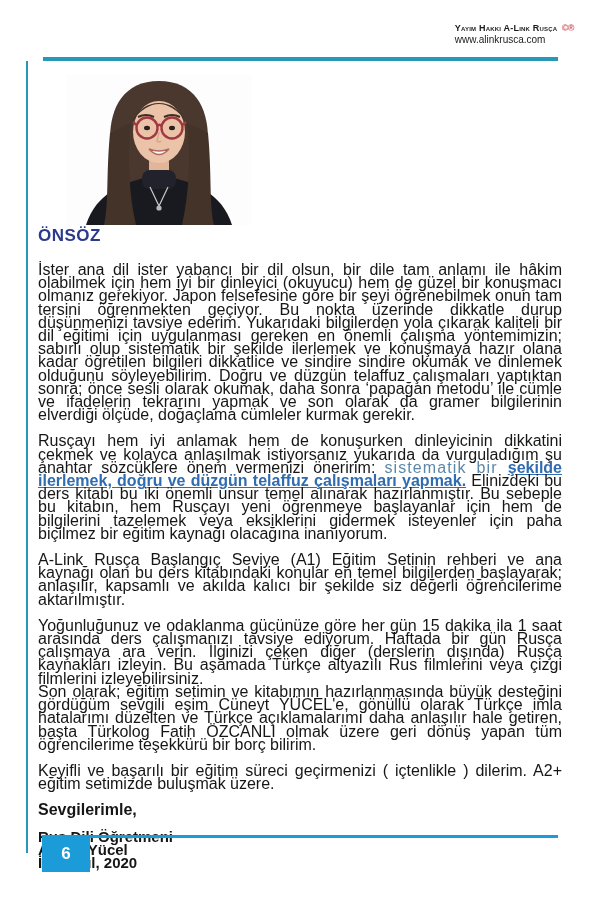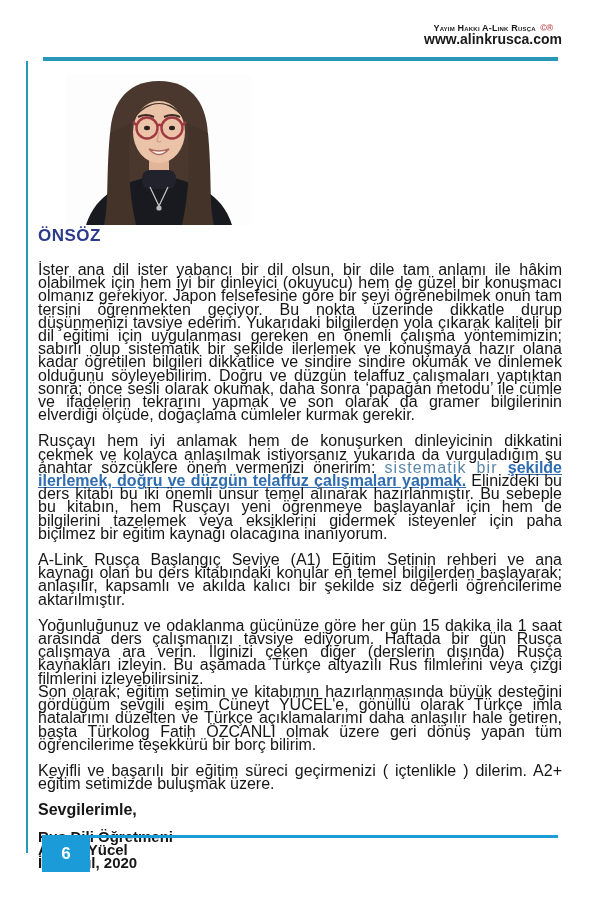--- a/index.html
+++ b/index.html
@@ -3,24 +3,24 @@
 <meta charset="utf-8">
 <style>
   html, body { margin:0; padding:0; background:#ffffff; }
   .page {
     position:relative; width:600px; height:900px; margin:0 auto;
     background:#ffffff; overflow:hidden;
     font-family:"Liberation Sans", sans-serif;
     color:#161616;
   }
   
-  .hdr { position:absolute; top:20px; right:38px; text-align:center; line-height:11px; }
+  .hdr { position:absolute; top:20px; right:26px; text-align:left; line-height:11px; }
   .hdr-rights { font-size:9px; font-weight:bold; color:#1a1a1a; font-variant:small-caps; letter-spacing:.2px; }
   .hdr-sym { color:#c9545c; font-size:9px; font-weight:bold; letter-spacing:-.5px; }
-  .hdr-web { font-size:14px; font-weight:bold; color:#1a1a1a; }
+  .hdr-web { font-size:10px; font-weight:normal; color:#1a1a1a; }
   
   .top-rule { position:absolute; left:43px; top:57px; width:515px; height:4px; background:#2798b8; }
   .left-rule { position:absolute; left:26px; top:61px; width:2px; height:792px; background:#2798b8; }
   
   .photo { position:absolute; left:66px; top:75px; width:186px; height:150px; }
   
   .content { position:absolute; left:38px; top:226px; width:524px; }
   .title { text-align:left; color:#2c3a8c; font-size:17px; font-weight:bold; letter-spacing:.5px; margin:0 0 17px 0; }
   .content p { margin:0 0 13px 0; font-size:16px; line-height:13.2px; text-align:justify; }
   .content p.joined { margin-bottom:0; }

